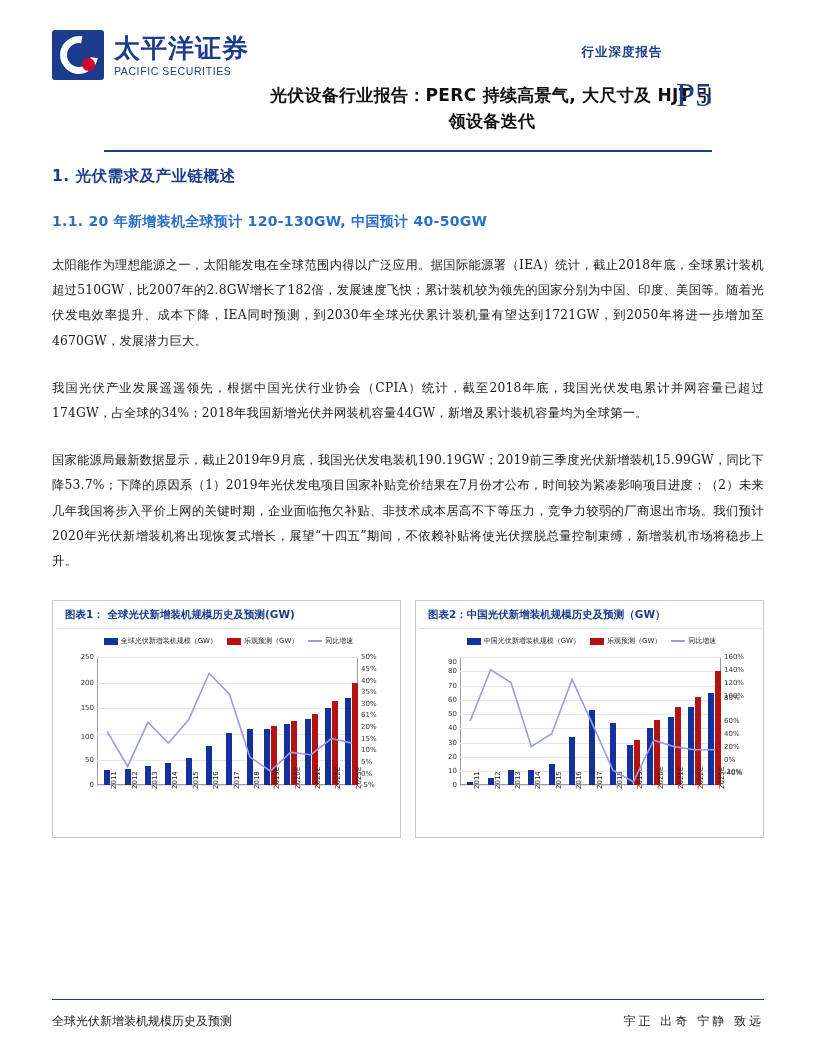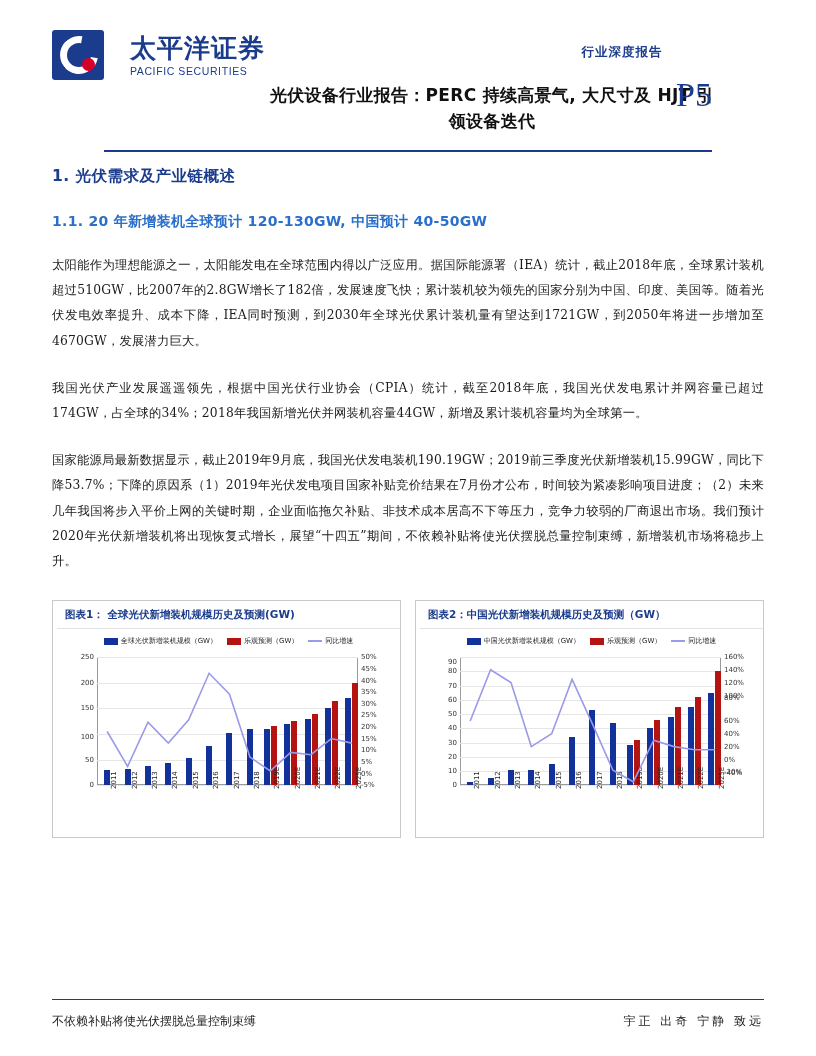--- a/index.html
+++ b/index.html
@@ -28,21 +28,21 @@
     position:absolute; left:8px; top:8px; width:38px; height:38px;
     border-radius: 50%;
     border: 7px solid #ffffff;
     border-right-color: transparent;
     transform: rotate(-35deg);
   }
   .logo-mark .dot {
     position:absolute; left:30px; top:30px; width:13px; height:13px;
     background:#d4002a; border-radius:50%;
   }
-  .logo-text { margin-left: 24px; padding-top: 2px; }
+  .logo-text { margin-left: 8px; padding-top: 2px; }
   .logo-cn {
     font-family: "DejaVu Serif", serif;
     font-size: 26px; font-weight: 700; color:#1b3c8c; letter-spacing: 1px;
     line-height: 1.05;
   }
   .logo-en {
     font-family: "Liberation Sans", sans-serif;
     font-size: 10.5px; color:#1b3c8c; letter-spacing: 0.6px; margin-top: 3px;
   }
 
@@ -216,21 +216,21 @@
               <div class="gridline" style="top: 25.6px;"></div>
               <div class="ytick" style="top: 25.6px;">200</div>
               <div class="gridline" style="top: 0px;"></div>
               <div class="ytick" style="top: 0px;">250</div>
               <div class="y2tick" style="top: 128px;">-5%</div>
               <div class="y2tick" style="top: 116.364px;">0%</div>
               <div class="y2tick" style="top: 104.727px;">5%</div>
               <div class="y2tick" style="top: 93.0909px;">10%</div>
               <div class="y2tick" style="top: 81.4545px;">15%</div>
               <div class="y2tick" style="top: 69.8182px;">20%</div>
-              <div class="y2tick" style="top: 58.1818px;">25%</div>
+              <div class="y2tick" style="top: 58.1818px;">61%</div>
               <div class="y2tick" style="top: 46.5455px;">30%</div>
               <div class="y2tick" style="top: 34.9091px;">35%</div>
               <div class="y2tick" style="top: 23.2727px;">40%</div>
               <div class="y2tick" style="top: 11.6364px;">45%</div>
               <div class="y2tick" style="top: 0px;">50%</div>
               <div class="bars">
                 <div class="grp" style="left: 0px; width: 20.3846px; height: 128px;">
                   <div class="bar blue" style="height: 15.36px;"></div>
                 </div>
                 <div class="grp" style="left: 20.3846px; width: 20.3846px; height: 128px;">
@@ -411,17 +411,17 @@
               </svg>
             </div>
         </div>
       </div>
 
     </div>
   </div>
 
   <div class="footer-rule"></div>
   <div class="footer">
-    <div>不依赖补贴将使光伏摆脱总量控制束缚</div>
+    <div>全球光伏新增装机规模历史及预测</div>
     <div class="right">宇正 出奇 宁静 致远</div>
   </div>
 
 </div>
 
 </body></html>

